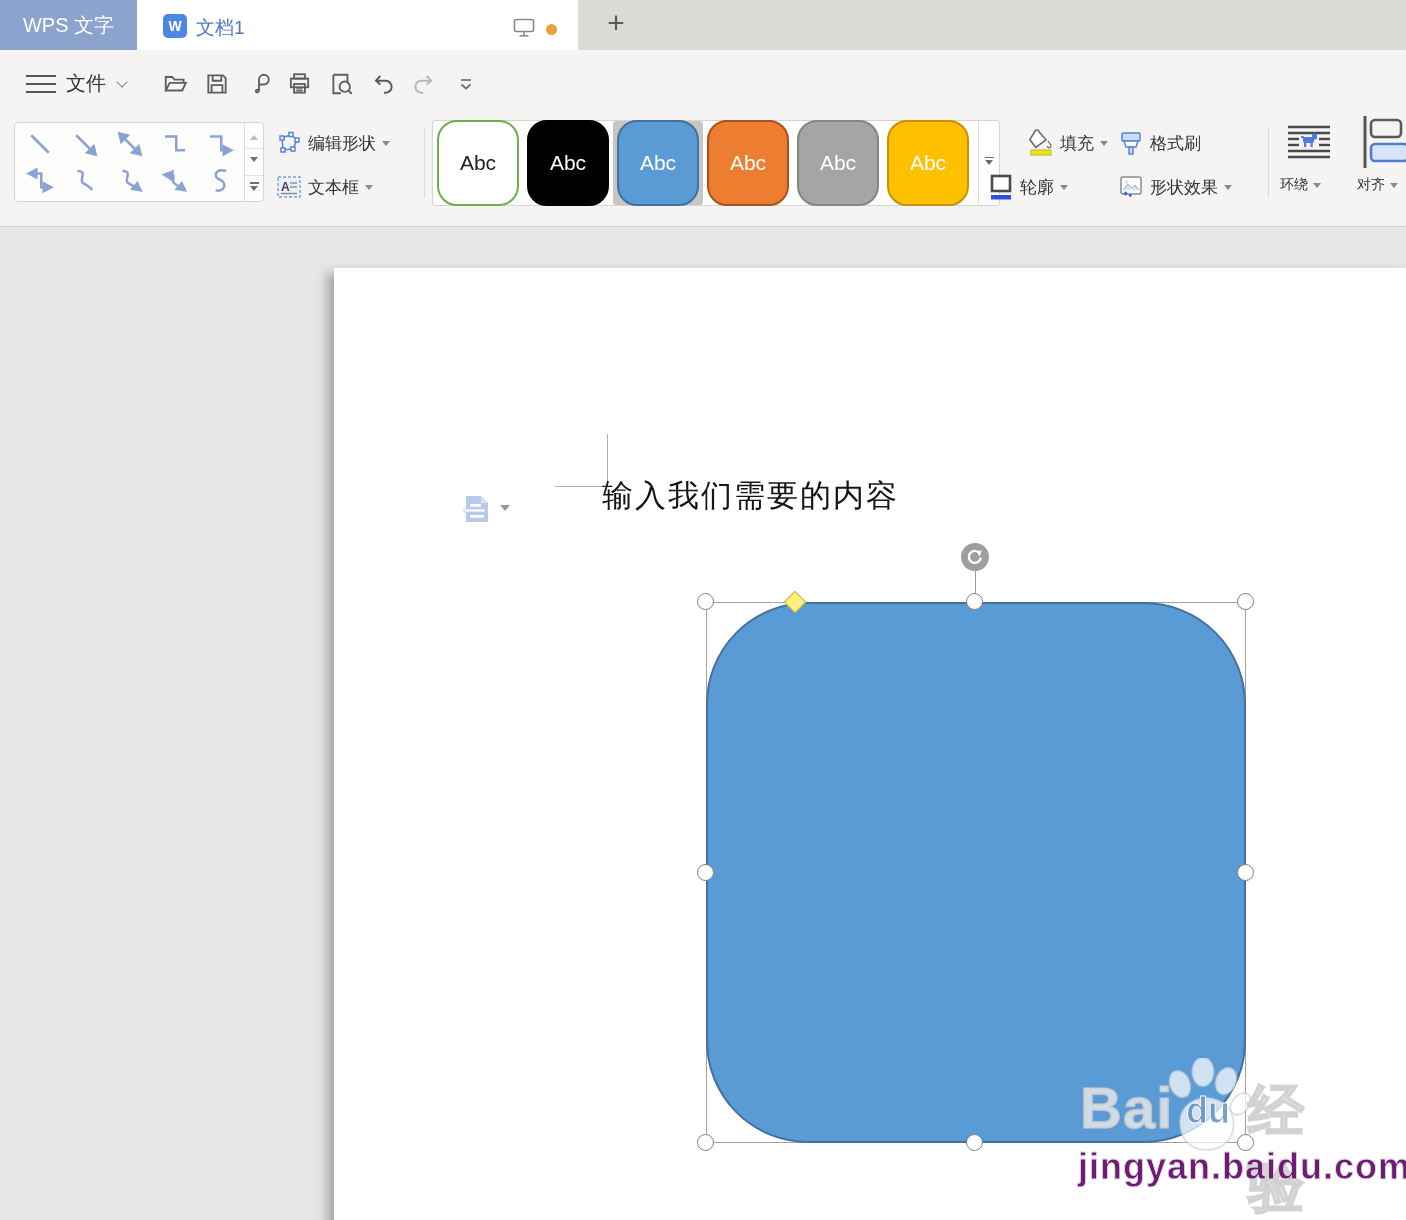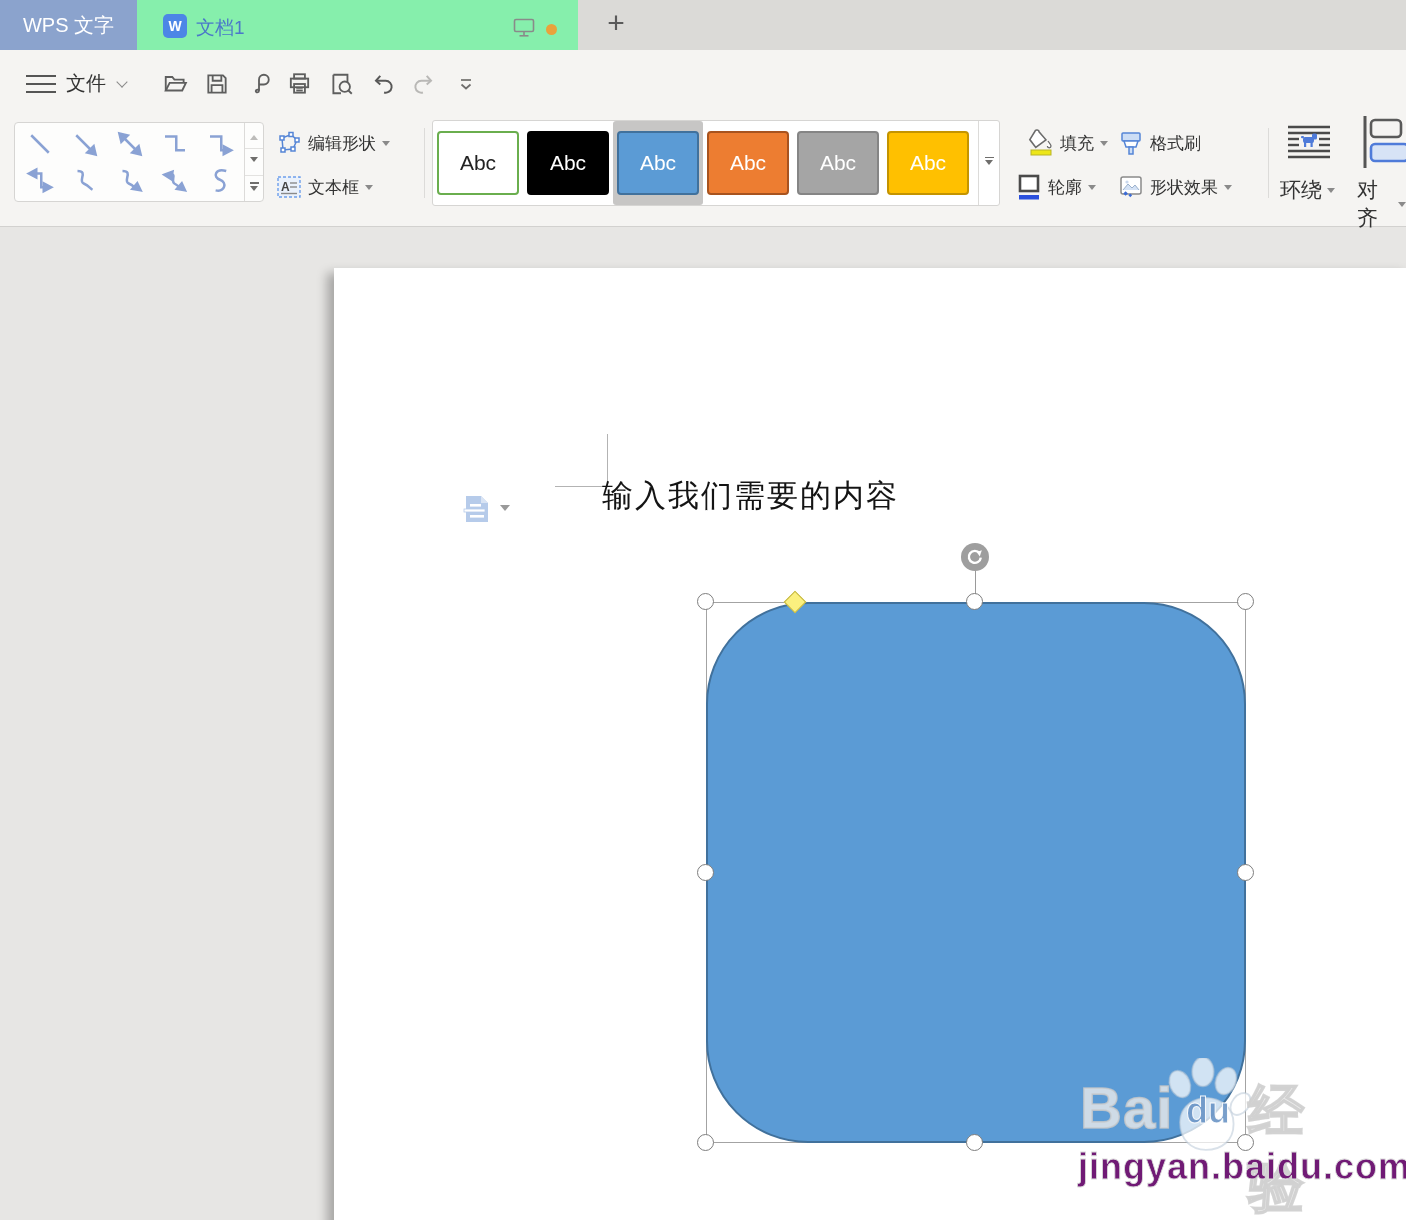--- a/index.html
+++ b/index.html
@@ -1,19 +1,19 @@
 <!DOCTYPE html>
 <html><head>
 <meta charset="utf-8">
 <style>
   * { margin:0; padding:0; box-sizing:border-box; }
   html,body { width:1406px; height:1220px; overflow:hidden; font-family:"Liberation Sans",sans-serif; background:#E7E6E4; position:relative; }
 
   
-  #titlebar { position:absolute; top:0; left:0; width:1406px; height:50px; background:#86efac; }
+  #titlebar { position:absolute; top:0; left:0; width:1406px; height:50px; background:#ffffff; }
   #titlebar .right-zone { position:absolute; left:578px; top:0; right:0; height:50px; background:#DBDAD7; }
   .app-tab { position:absolute; left:0; top:0; width:137px; height:50px; background:#8BA3CD; color:#fff; font-size:20px; display:flex; align-items:center; justify-content:center; }
   .doc-icon { position:absolute; left:163px; top:14px; width:24px; height:24px; background:#4C86E6; border-radius:5px; color:#fff; font-weight:bold; font-size:14px; display:flex; align-items:center; justify-content:center; }
   .doc-label { position:absolute; left:196px; top:15px; font-size:19px; color:#4A77C9; }
   .monitor-wrap { position:absolute; left:513px; top:18px; }
   .orange-dot { position:absolute; left:546px; top:24px; width:11px; height:11px; border-radius:50%; background:#E9A23B; }
   .plus-btn { position:absolute; left:592px; top:6px; width:48px; height:38px; color:#5A5A5A; font-size:30px; line-height:34px; text-align:center; font-weight:400; }
 
   
   #ribbon { position:absolute; top:50px; left:0; width:1406px; height:177px; background:#F5F4F2; border-bottom:1px solid #D2D1CF; }
@@ -40,26 +40,26 @@
   .vsep { position:absolute; top:78px; width:1px; height:70px; background:#DCDBD9; }
 
   .rbtn { position:absolute; display:flex; align-items:center; gap:6px; font-size:17px; color:#333; height:30px; }
   .caret { width:0; height:0; border:4px solid transparent; border-top:5px solid #8a8a8a; margin-top:5px; }
 
   
   .style-gallery { position:absolute; left:432px; top:70px; width:568px; height:86px; background:#fff; border:1px solid #D6D5D3; border-radius:3px; display:flex; }
   .abc-row { display:flex; height:100%; }
   .abc-wrap { width:90px; height:84px; display:flex; align-items:center; justify-content:center; border-radius:3px; }
   .abc-wrap.sel { background:#C7C6C5; }
-  .abc { width:82px; height:64px; border:2.5px solid; border-radius:4px; display:flex; align-items:center; justify-content:center; font-size:21px; }
+  .abc { width:82px; height:86px; border:2.5px solid; border-radius:20px; display:flex; align-items:center; justify-content:center; font-size:21px; }
   .style-more { position:absolute; right:0; top:0; width:21px; height:84px; border-left:1px solid #DCDBD9; display:flex; flex-direction:column; align-items:center; justify-content:center; }
 
   
   .grp-icon { display:inline-flex; width:26px; height:28px; align-items:center; justify-content:center; }
-  .wrap-btn-label { position:absolute; display:flex; align-items:center; gap:5px; font-size:21px; color:#333; }
+  .wrap-btn-label { position:absolute; display:flex; align-items:center; gap:5px; font-size:14px; color:#333; }
   .bigicon { position:absolute; }
 
   
   #canvas { position:absolute; top:228px; left:0; width:1406px; height:992px; background:#E7E6E4; overflow:hidden; }
   #page { position:absolute; left:334px; top:40px; width:1080px; height:1000px; background:#fff; box-shadow:-9px 3px 10px -2px rgba(0,0,0,0.28); }
   .mark-v { position:absolute; left:607px; top:206px; width:1px; height:53px; background:#B3B3B3; }
   .mark-h { position:absolute; left:555px; top:258px; width:53px; height:1px; background:#B3B3B3; }
   .para-text { position:absolute; left:602px; top:247px; font-family:"Liberation Serif","DejaVu Serif",serif; font-size:31px; color:#141414; letter-spacing:2px; white-space:nowrap; }
   .paste-opt { position:absolute; left:462px; top:266px; display:flex; align-items:flex-start; gap:8px; }
   .paste-caret { width:0; height:0; border:5px solid transparent; border-top:6px solid #9A9A9A; margin-top:11px; }
@@ -315,21 +315,21 @@
   <div class="rbtn" style="left:1118px; top:78px;">
     <span class="grp-icon">
       <svg width="26" height="26" viewBox="0 0 26 26">
           <rect x="4" y="3" width="18" height="8" rx="1" fill="#CCDDF5" stroke="#5585D6" stroke-width="1.5"></rect>
           <path d="M6 11 h14 l-2 6 h-10 z" fill="#fff" stroke="#5585D6" stroke-width="1.5"></path>
           <rect x="11" y="17" width="4" height="7" fill="#CCDDF5" stroke="#5585D6" stroke-width="1.5"></rect>
         </svg>
     </span>
     <span>格式刷</span>
   </div>
-  <div class="rbtn" style="left:1016px; top:122px;">
+  <div class="rbtn" style="left:988px; top:122px;">
     <span class="grp-icon">
       <svg width="26" height="28" viewBox="0 0 26 28">
           <rect x="4" y="3" width="18" height="15" fill="#fff" stroke="#4a4a4a" stroke-width="2.6"></rect>
           <rect x="3" y="22" width="20" height="4.5" fill="#2B50DD"></rect>
         </svg>
     </span>
     <span>轮廓</span>
     <span class="caret"></span>
   </div>
   <div class="rbtn" style="left:1118px; top:122px;">

